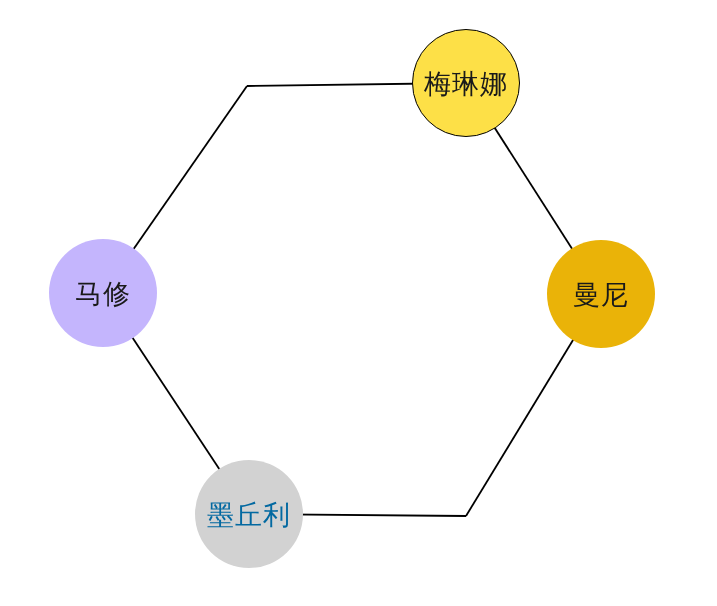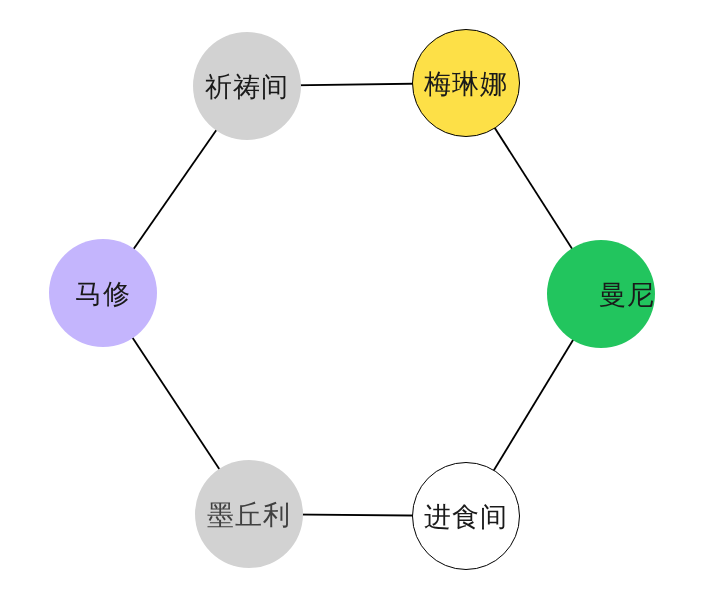--- a/index.html
+++ b/index.html
@@ -38,31 +38,25 @@
 
 <div id="canvas" style="width: 717px; height: 606px; background: rgb(255, 255, 255);">
   <svg id="edges" xmlns="http://www.w3.org/2000/svg" width="717" height="606">
       <line x1="247" y1="86" x2="466" y2="83" stroke="#000000" stroke-width="1.8"></line>
       <line x1="466" y1="83" x2="601" y2="294" stroke="#000000" stroke-width="1.8"></line>
       <line x1="601" y1="294" x2="466" y2="516" stroke="#000000" stroke-width="1.8"></line>
       <line x1="466" y1="516" x2="249" y2="514" stroke="#000000" stroke-width="1.8"></line>
       <line x1="249" y1="514" x2="103" y2="293" stroke="#000000" stroke-width="1.8"></line>
       <line x1="103" y1="293" x2="247" y2="86" stroke="#000000" stroke-width="1.8"></line>
     </svg>
-<div class="node" style="left: 193px; top: 32px; width: 108px; height: 108px; background: rgb(210, 210, 210);">
-    <span class="node-label" style="font-size: 27px; color: rgb(26, 26, 26);">祈祷间</span>
-  </div>
     <div class="node" style="left: 412px; top: 29px; width: 108px; height: 108px; background: #fde047; border: 1.5px solid rgb(0, 0, 0);">
     <span class="node-label" style="font-size: 27px; color: rgb(26, 26, 26);">梅琳娜</span>
   </div>
-    <div class="node" style="left: 547px; top: 240px; width: 108px; height: 108px; background: #22c55e; justify-content: flex-end;">
+    <div class="node" style="left: 547px; top: 240px; width: 108px; height: 108px; background: #eab308;">
     <span class="node-label" style="font-size: 27px; color: rgb(26, 26, 26);">曼尼</span>
   </div>
-    <div class="node" style="left: 412px; top: 462px; width: 108px; height: 108px; background: rgb(255, 255, 255); border: 1.5px solid rgb(0, 0, 0);">
-    <span class="node-label" style="font-size: 27px; color: rgb(26, 26, 26);">进食间</span>
-  </div>
     <div class="node" style="left: 195px; top: 460px; width: 108px; height: 108px; background: rgb(210, 210, 210);">
-    <span class="node-label" style="font-size: 27px; color: #404040;">墨丘利</span>
+    <span class="node-label" style="font-size: 27px; color: #0369a1;">墨丘利</span>
   </div>
     <div class="node" style="left: 49px; top: 239px; width: 108px; height: 108px; background: #c4b5fd;">
     <span class="node-label" style="font-size: 27px; color: rgb(26, 26, 26);">马修</span>
   </div>
   </div>
 
 </body></html>

